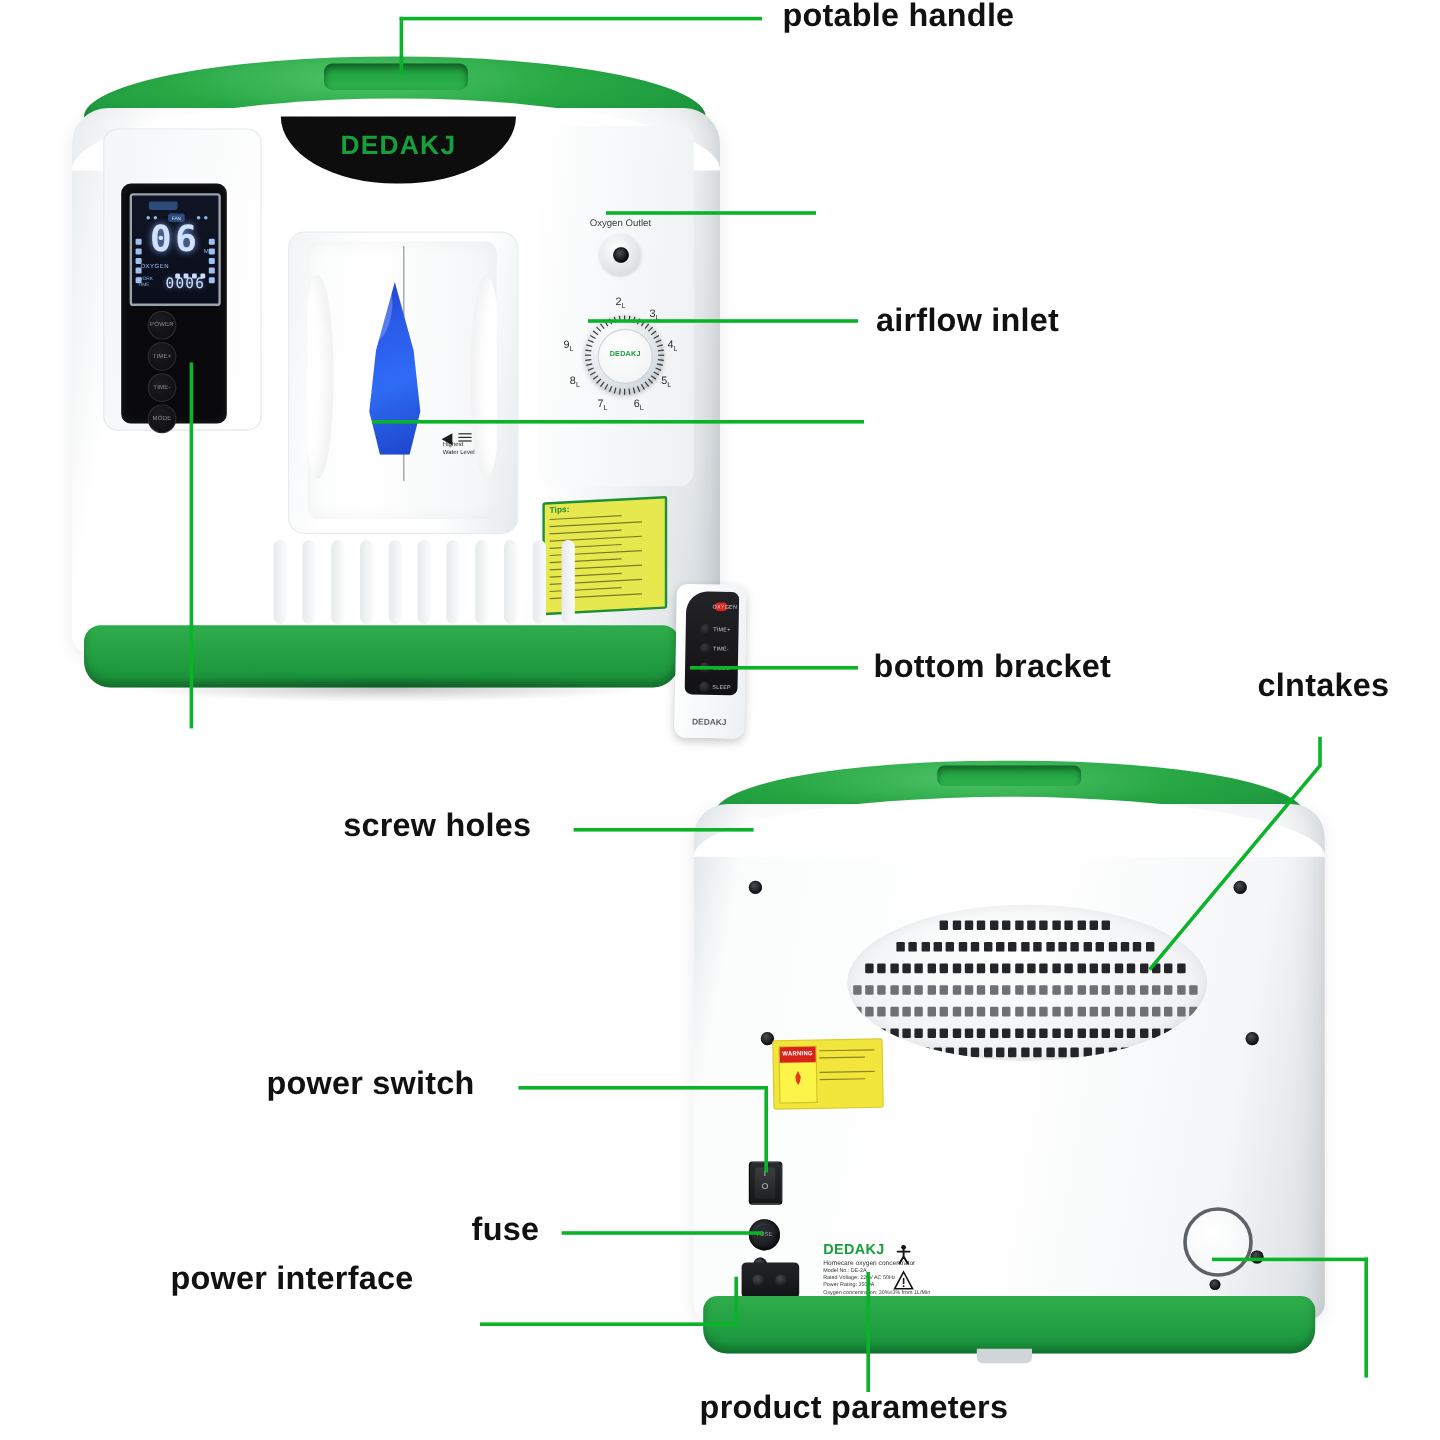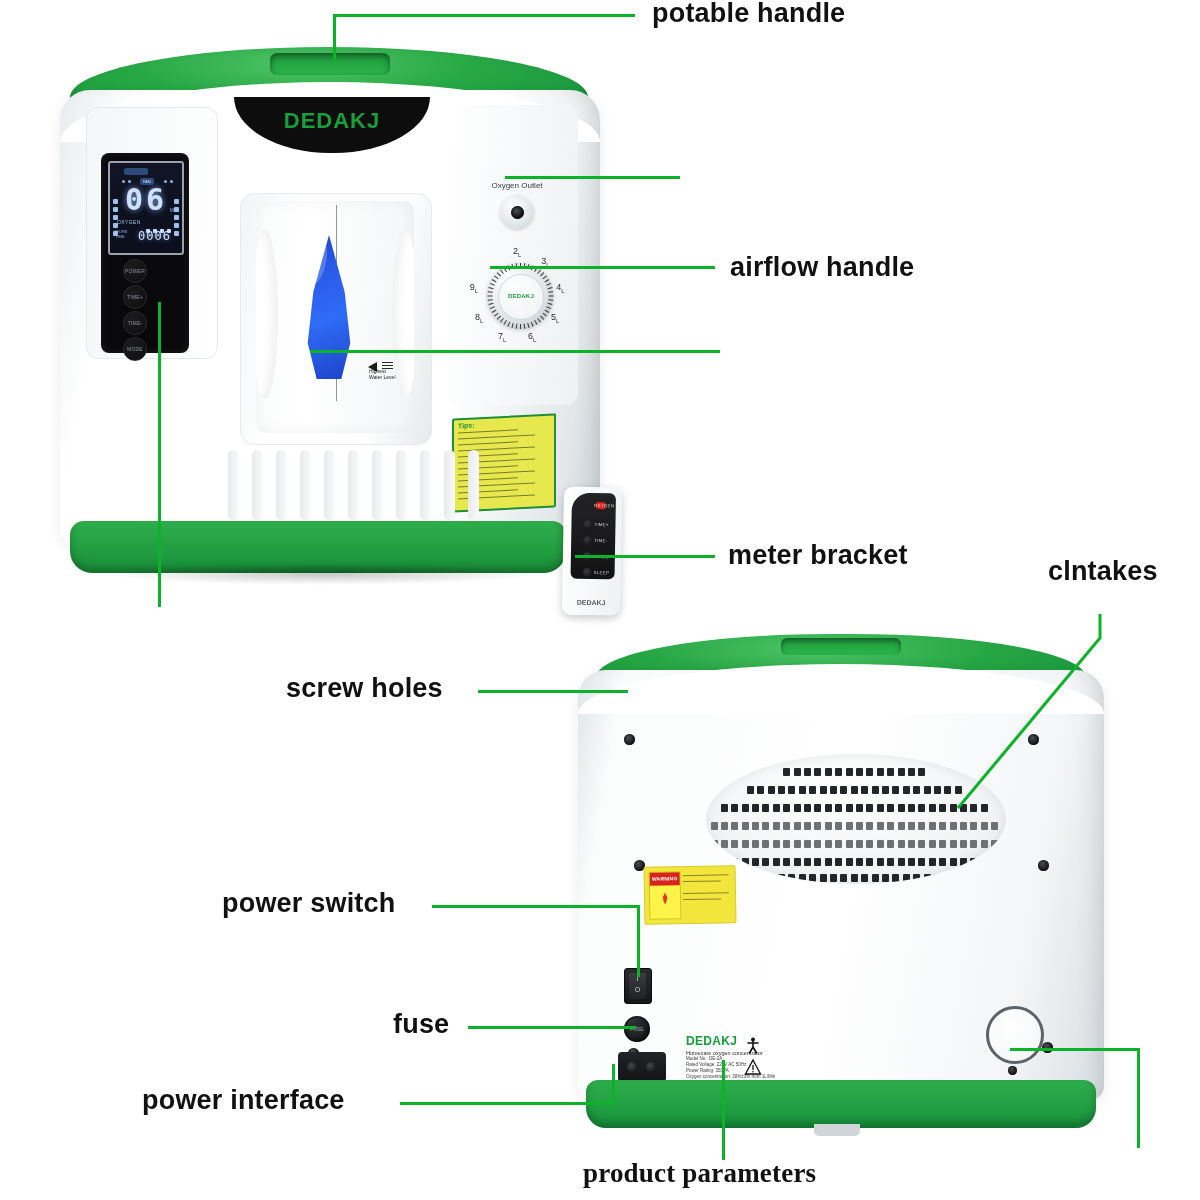--- a/index.html
+++ b/index.html
@@ -625,22 +625,22 @@
 
   <div class="ln lnh" style="left:400px;top:1102px;width:215px;"></div>
   <div class="ln lnv" style="left:612px;top:1064px;height:38px;"></div>
 
   <div class="ln lnv" style="left:722px;top:1060px;height:100px;"></div>
 
   <div class="ln lnh" style="left:1010px;top:1048px;width:130px;"></div>
   <div class="ln lnv" style="left:1137px;top:1048px;height:100px;"></div>
 
   <div class="label" style="left:652px;top:-2px;">potable handle</div>
-  <div class="label" style="left:730px;top:252px;">airflow handle</div>
-  <div class="label" style="left:728px;top:540px;">meter bracket</div>
+  <div class="label" style="left:730px;top:252px;">airflow inlet</div>
+  <div class="label" style="left:728px;top:540px;">bottom bracket</div>
   <div class="label" style="left:1048px;top:556px;text-align:center;">clntakes</div>
   <div class="label" style="left:286px;top:673px;">screw holes</div>
   <div class="label" style="left:222px;top:888px;">power switch</div>
   <div class="label" style="left:393px;top:1009px;">fuse</div>
-  <div class="label" style="left:142px;top:1085px;">power interface</div>
-  <div class="label" style="left:583px;top:1158px;font-family:Liberation Serif, serif;">product parameters</div>
+  <div class="label" style="left:142px;top:1050px;">power interface</div>
+  <div class="label" style="left:583px;top:1158px;">product parameters</div>
 
 </div>
 
 </body></html>

